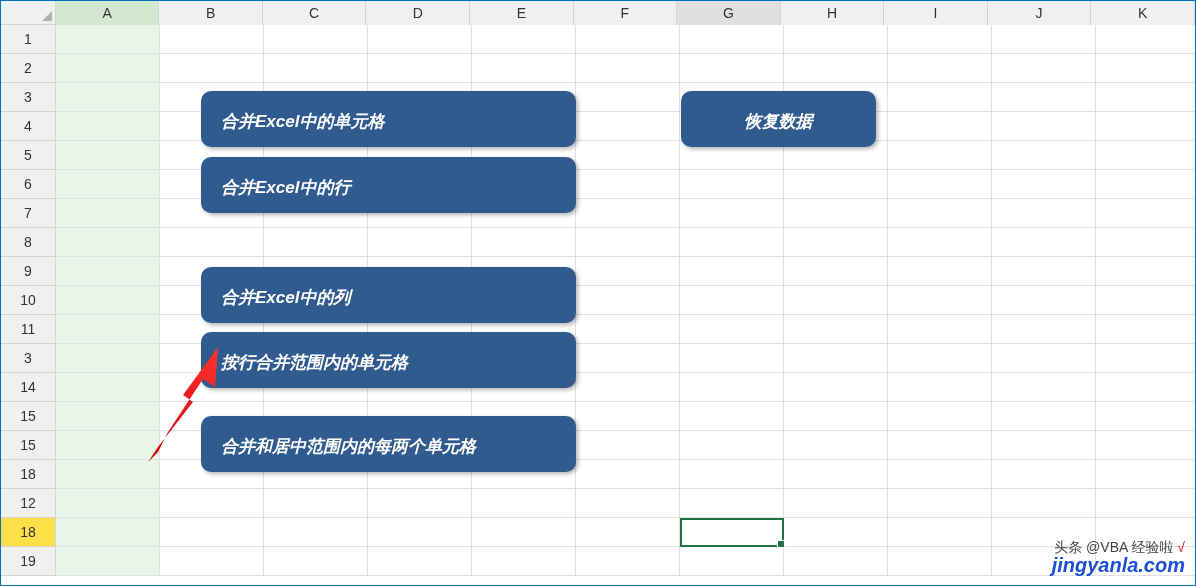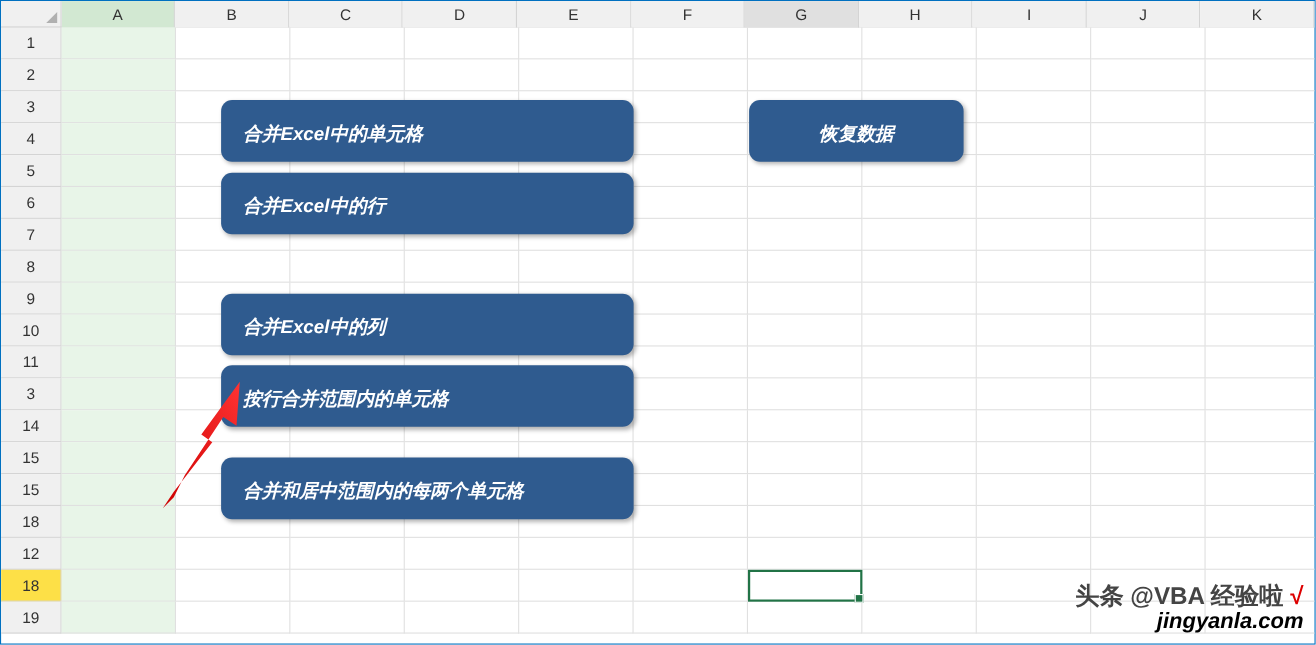--- a/index.html
+++ b/index.html
@@ -143,30 +143,30 @@
       width: 100px;
       height: 120px;
       pointer-events: none;
     }
     .watermark {
       position: absolute;
       right: 10px;
       bottom: 8px;
       font-size: 20px;
       font-weight: bold;
-      color: #000000;
+      color: #1d4ed8;
       font-style: italic;
       margin-left: 12px;
     }
     .watermark2 {
       position: absolute;
       right: 10px;
       bottom: 28px;
-      font-size: 22px;
-      font-weight: bold;
+      font-size: 14px;
+      font-weight: normal;
       color: #444;
     }
     .check {
       color: #d00;
       font-style: normal;
     }
   </style>
 </head>
 <body>
 

